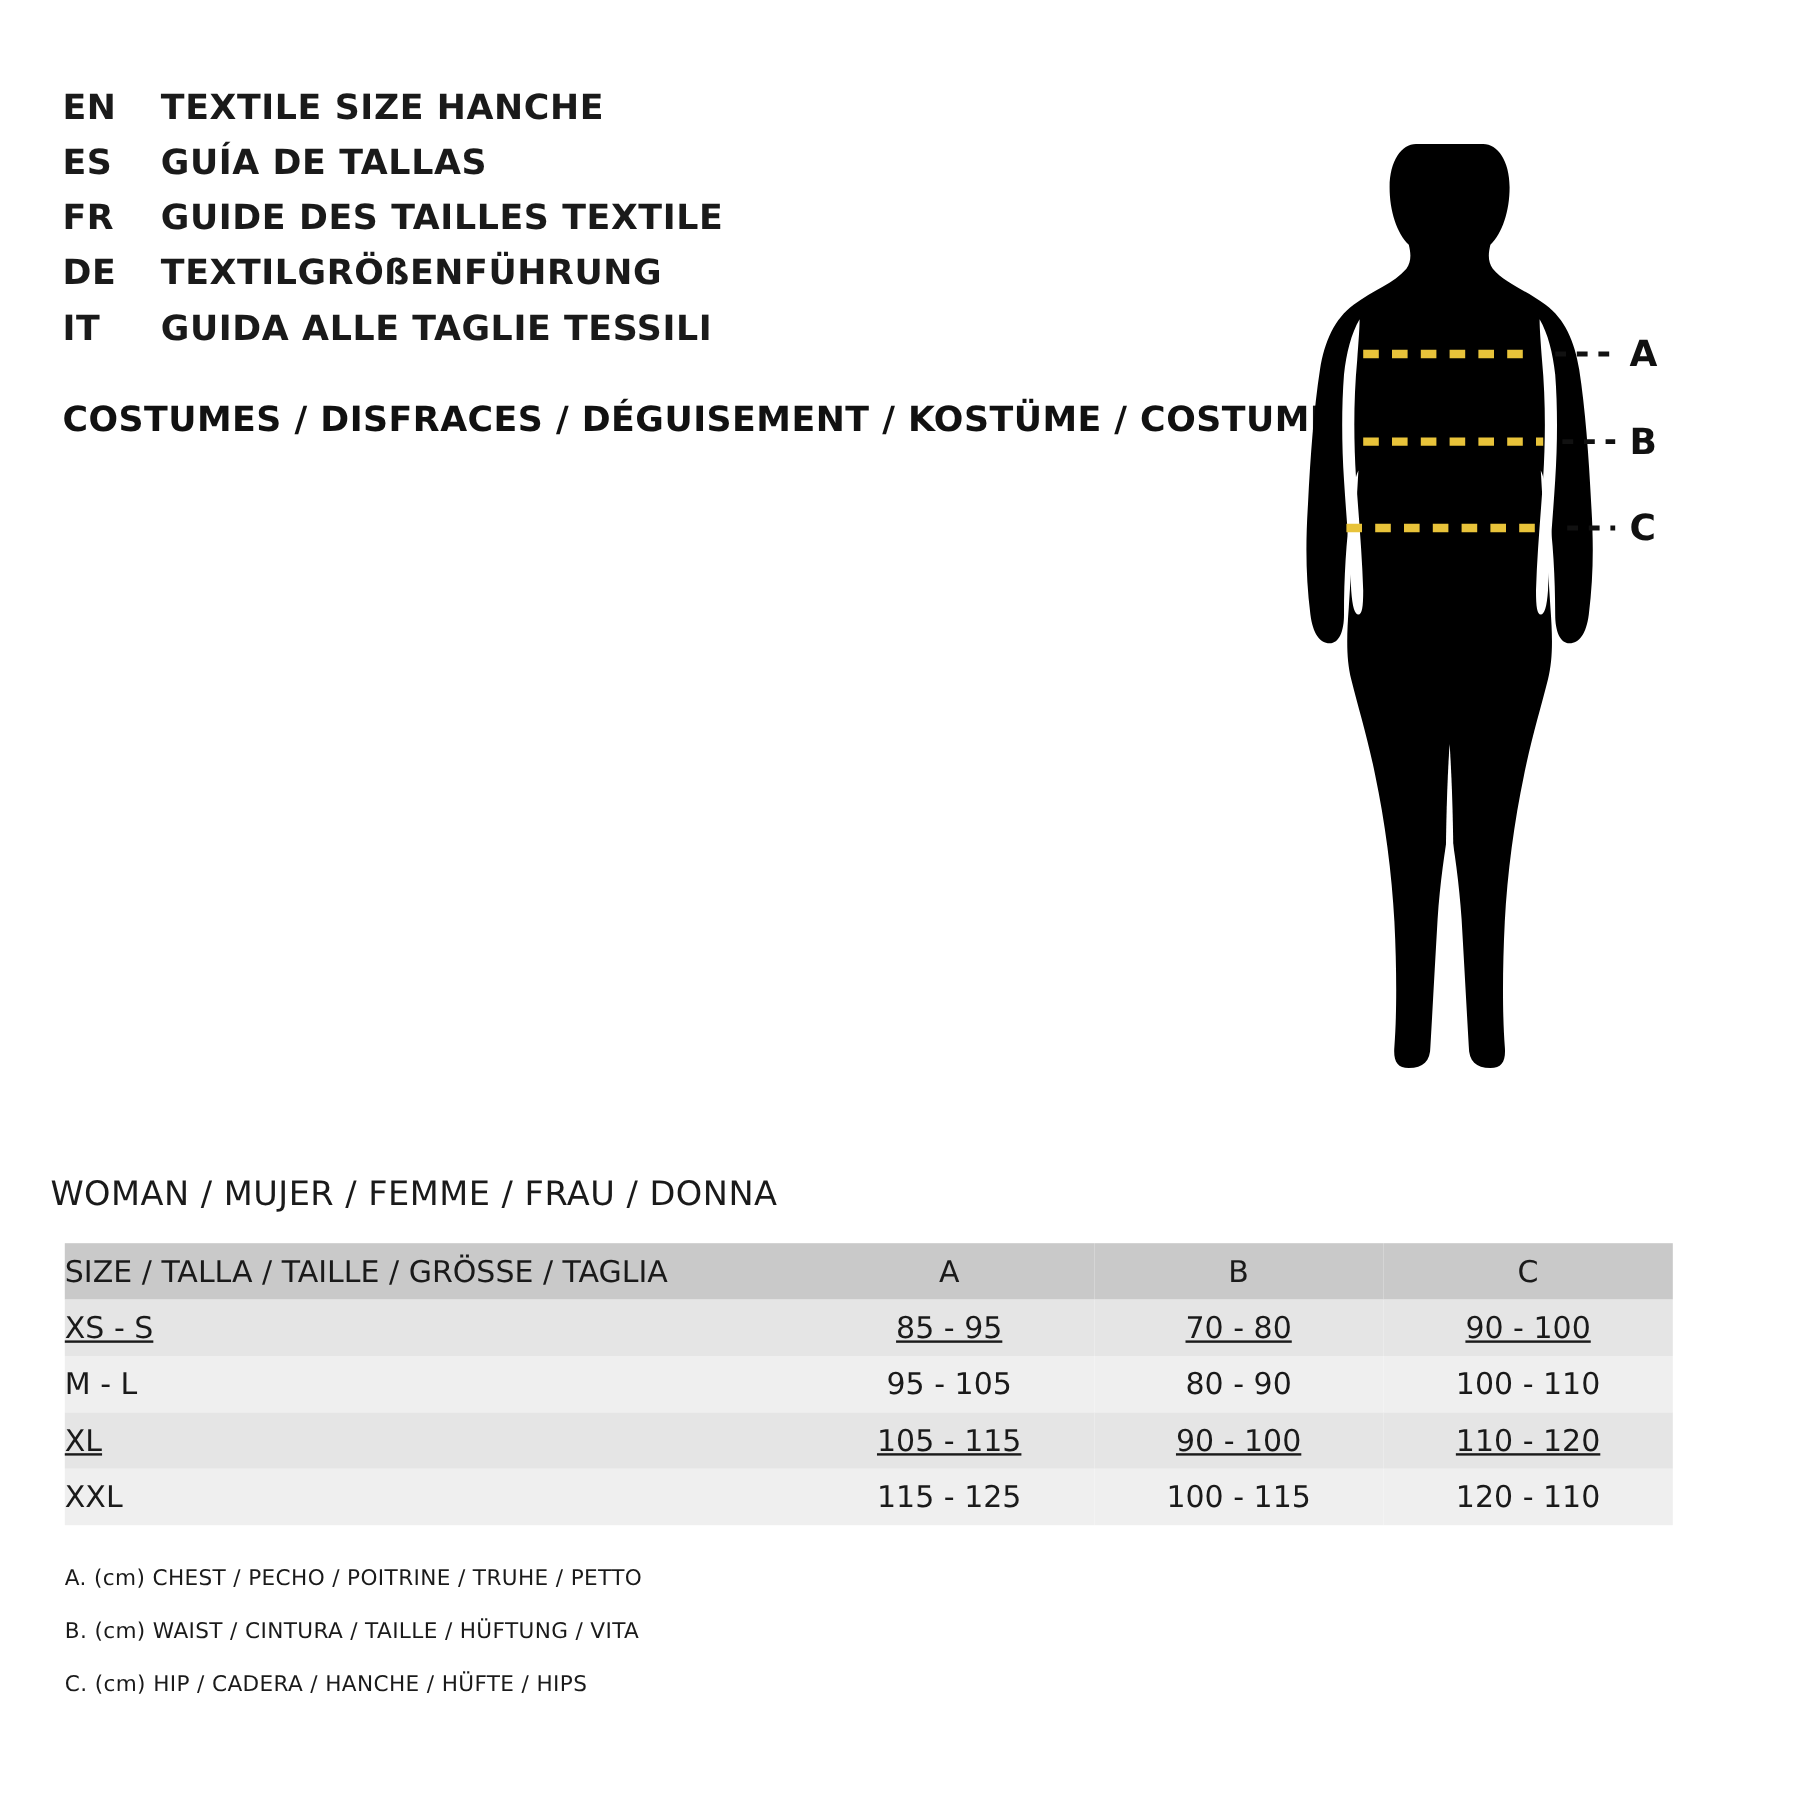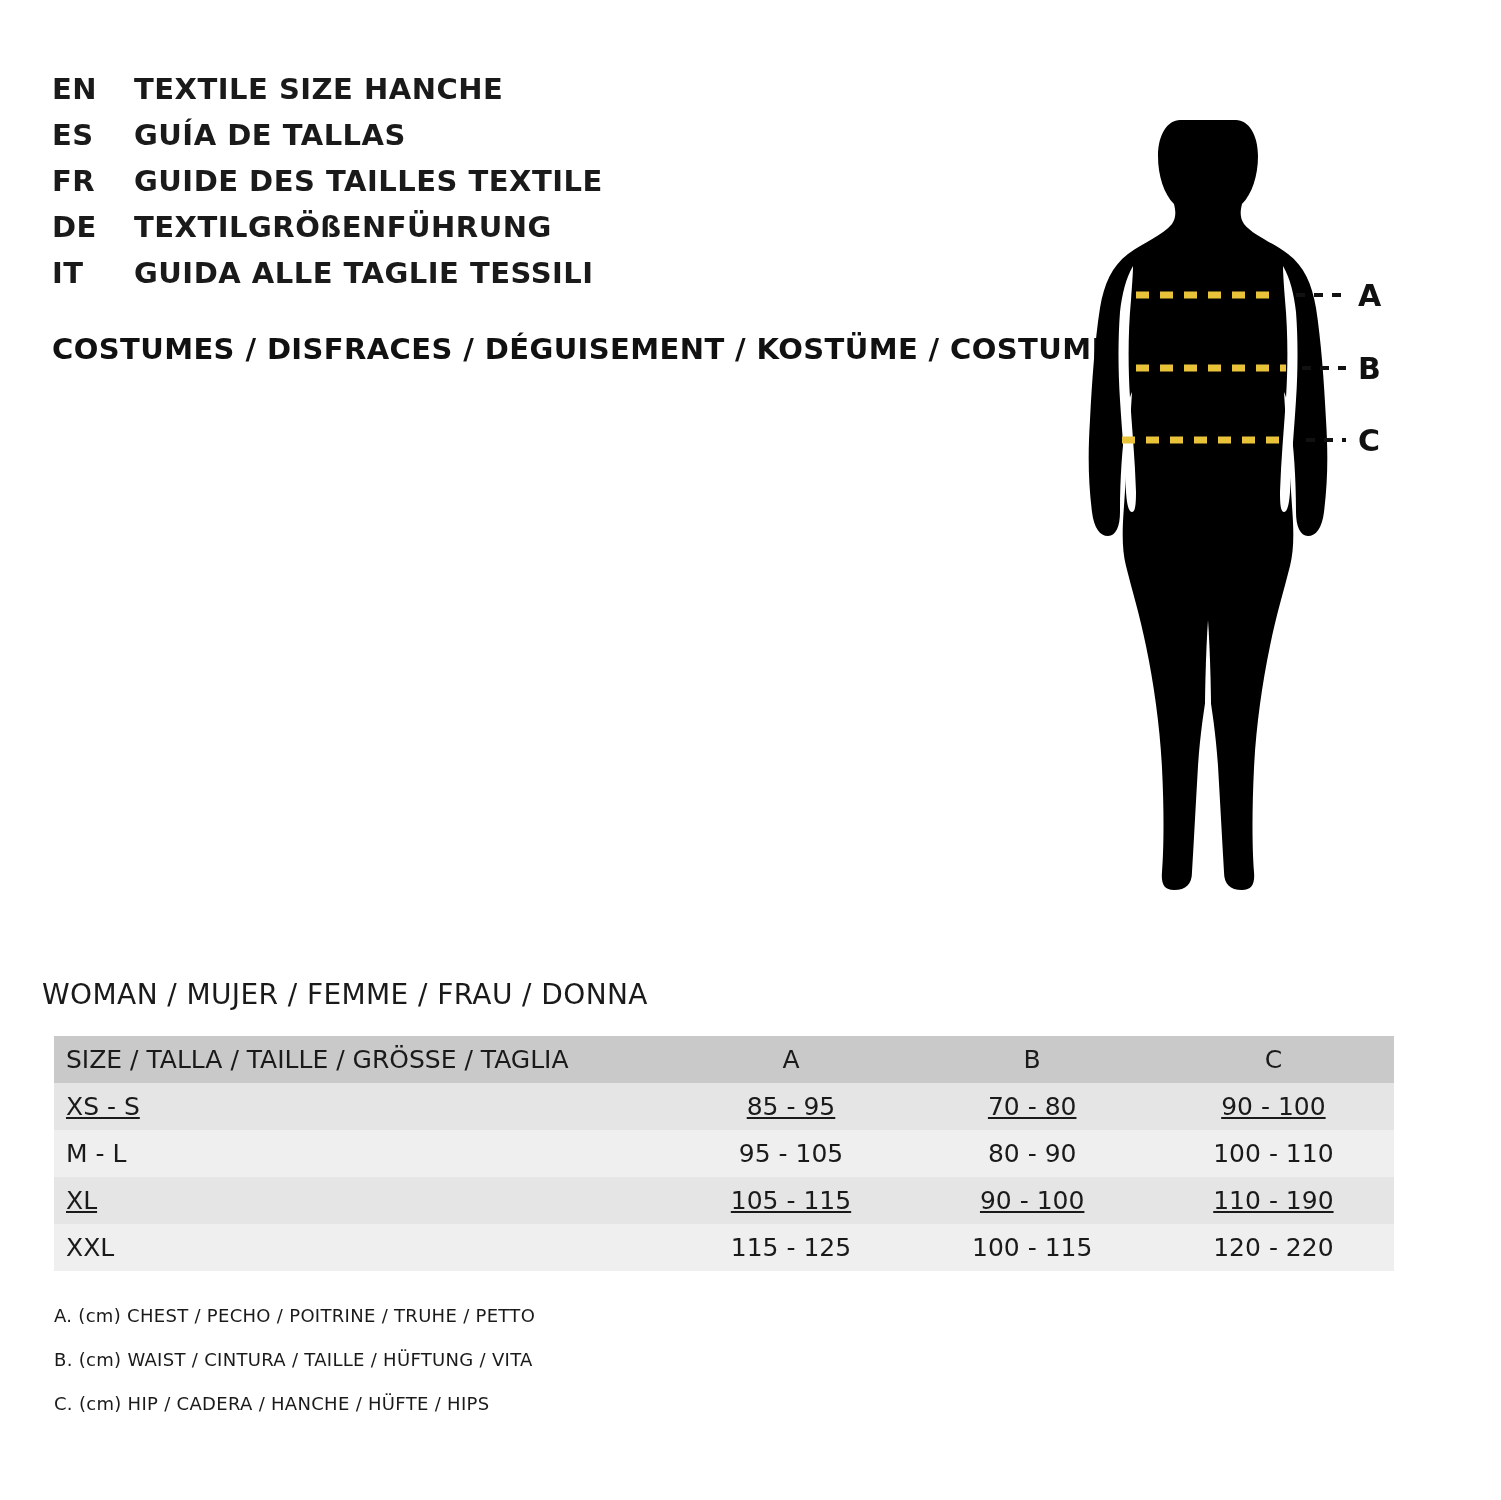--- a/index.html
+++ b/index.html
@@ -95,21 +95,21 @@
   .size-table th,
   .size-table td {
     padding: 9px 0 9px 0;
     font-weight: normal;
     text-align: center;
     vertical-align: middle;
   }
   .size-table th:first-child,
   .size-table td:first-child {
     text-align: left;
-    padding-left: 12px;
+    padding-left: 0;
     width: 46%;
   }
   .size-table thead tr {
     background: #c9c9c9;
   }
   .size-table tbody tr.even {
     background: #e5e5e5;
     text-decoration: underline;
   }
   .size-table tbody tr.odd {
@@ -267,27 +267,27 @@
     <tr class="odd">
       <td>M - L</td>
       <td>95 - 105</td>
       <td>80 - 90</td>
       <td>100 - 110</td>
     </tr>
     <tr class="even">
       <td>XL</td>
       <td>105 - 115</td>
       <td>90 - 100</td>
-      <td>110 - 190</td>
+      <td>110 - 120</td>
     </tr>
     <tr class="odd">
       <td>XXL</td>
       <td>115 - 125</td>
       <td>100 - 115</td>
-      <td>120 - 220</td>
+      <td>120 - 110</td>
     </tr>
   </tbody>
 </table>
 
 <div class="legend">
   <div>A. (cm) CHEST / PECHO / POITRINE / TRUHE / PETTO</div>
   <div>B. (cm) WAIST / CINTURA / TAILLE / HÜFTUNG / VITA</div>
   <div>C. (cm) HIP / CADERA / HANCHE / HÜFTE / HIPS</div>
 </div>
 

